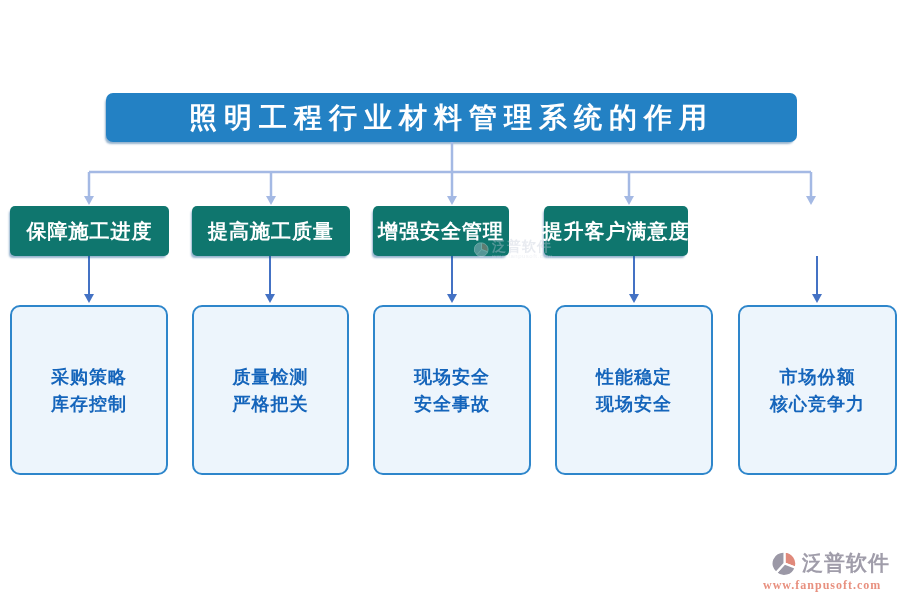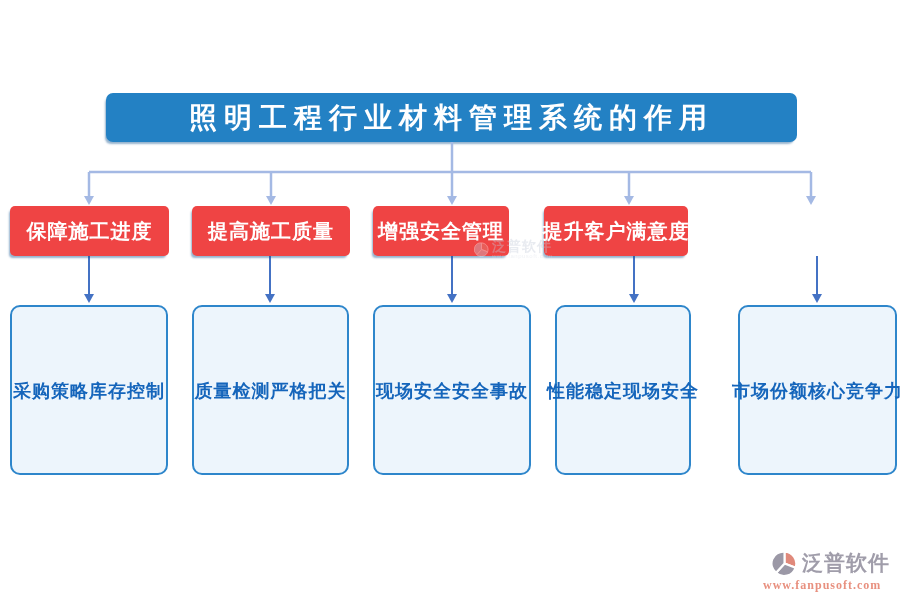--- a/index.html
+++ b/index.html
@@ -14,30 +14,30 @@
     background:#2381c4;border-radius:7px;color:#ffffff;
     display:flex;align-items:center;justify-content:center;
     font-size:28px;font-weight:bold;letter-spacing:7px;
     box-shadow:-2px 3px 2px -1px rgba(21,86,146,.45);
     white-space:nowrap;
   }
   
   .connectors{position:absolute;left:0;top:0;width:900px;height:600px;pointer-events:none;}
   
   .hbox{
-    position:absolute;top:206px;height:50px;background:#ef4444;border-radius:5px;
+    position:absolute;top:206px;height:50px;background:#0f766e;border-radius:5px;
     color:#ffffff;display:flex;align-items:center;justify-content:center;
     font-size:20px;font-weight:bold;letter-spacing:1px;white-space:nowrap;
     box-shadow:-2px 3px 2px -1px rgba(21,86,146,.45);
   }
   
   .dbox{
     position:absolute;top:305px;height:170px;background:#edf5fc;
     border:2px solid #2e86cb;border-radius:10px;box-sizing:border-box;
-    color:#1565bb;display:flex;flex-direction:row;align-items:center;justify-content:center;
+    color:#1565bb;display:flex;flex-direction:column;align-items:center;justify-content:center;
     font-size:18px;font-weight:bold;letter-spacing:1px;line-height:27px;white-space:nowrap;
   }
   
   .watermark{
     position:absolute;left:474px;top:240px;display:flex;align-items:center;gap:3px;
     opacity:.38;pointer-events:none;
   }
   .watermark .wm-text{
     font-size:14px;font-weight:bold;color:#c5cbda;letter-spacing:1px;line-height:13px;
   }
@@ -101,21 +101,21 @@
     <div>库存控制</div>
   </div>
   <div class="dbox" style="left:192px;width:157px">
     <div>质量检测</div>
     <div>严格把关</div>
   </div>
   <div class="dbox" style="left:373px;width:158px">
     <div>现场安全</div>
     <div>安全事故</div>
   </div>
-  <div class="dbox" style="left:555px;width:136px">
+  <div class="dbox" style="left:555px;width:158px">
     <div>性能稳定</div>
     <div>现场安全</div>
   </div>
   <div class="dbox" style="left:738px;width:159px">
     <div>市场份额</div>
     <div>核心竞争力</div>
   </div>
 
   <div class="watermark">
     <svg width="15" height="15" viewBox="0 0 32 32">

